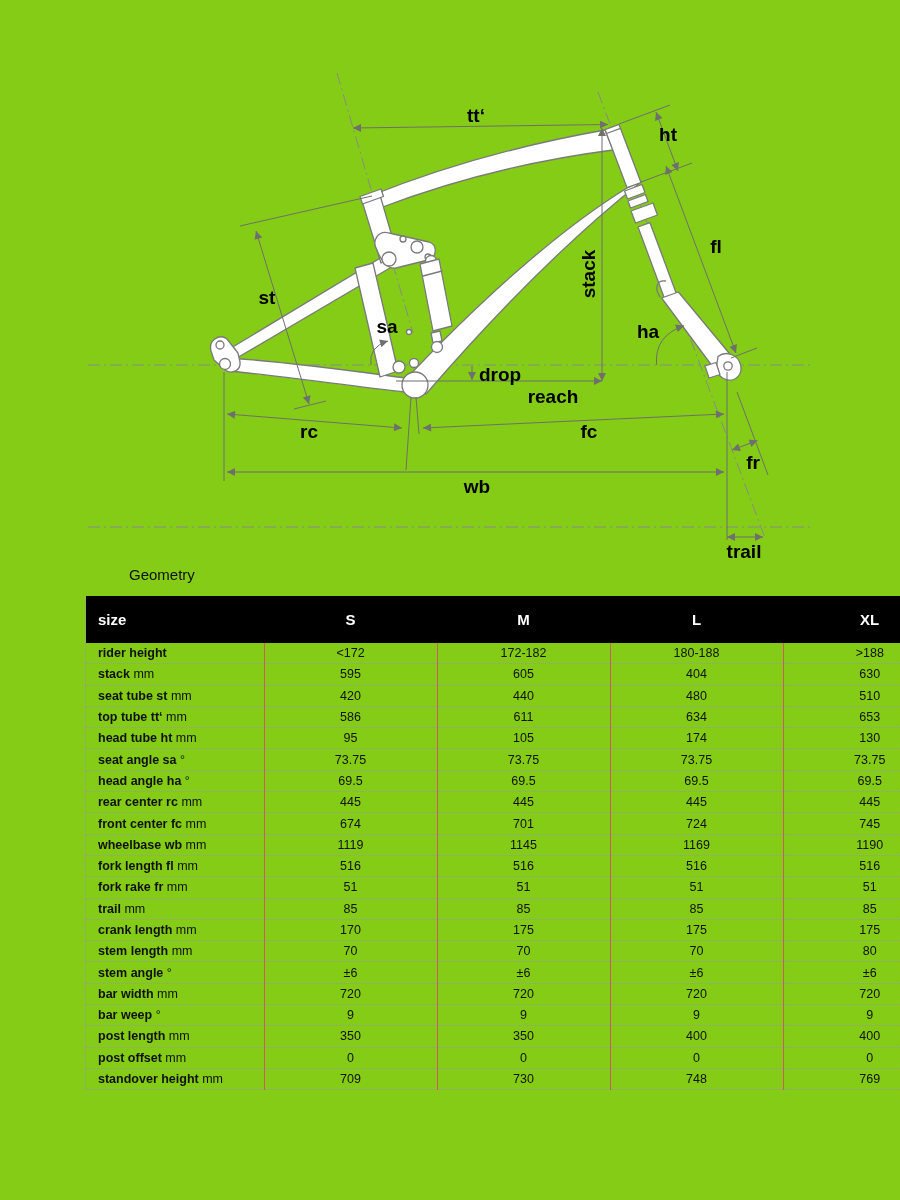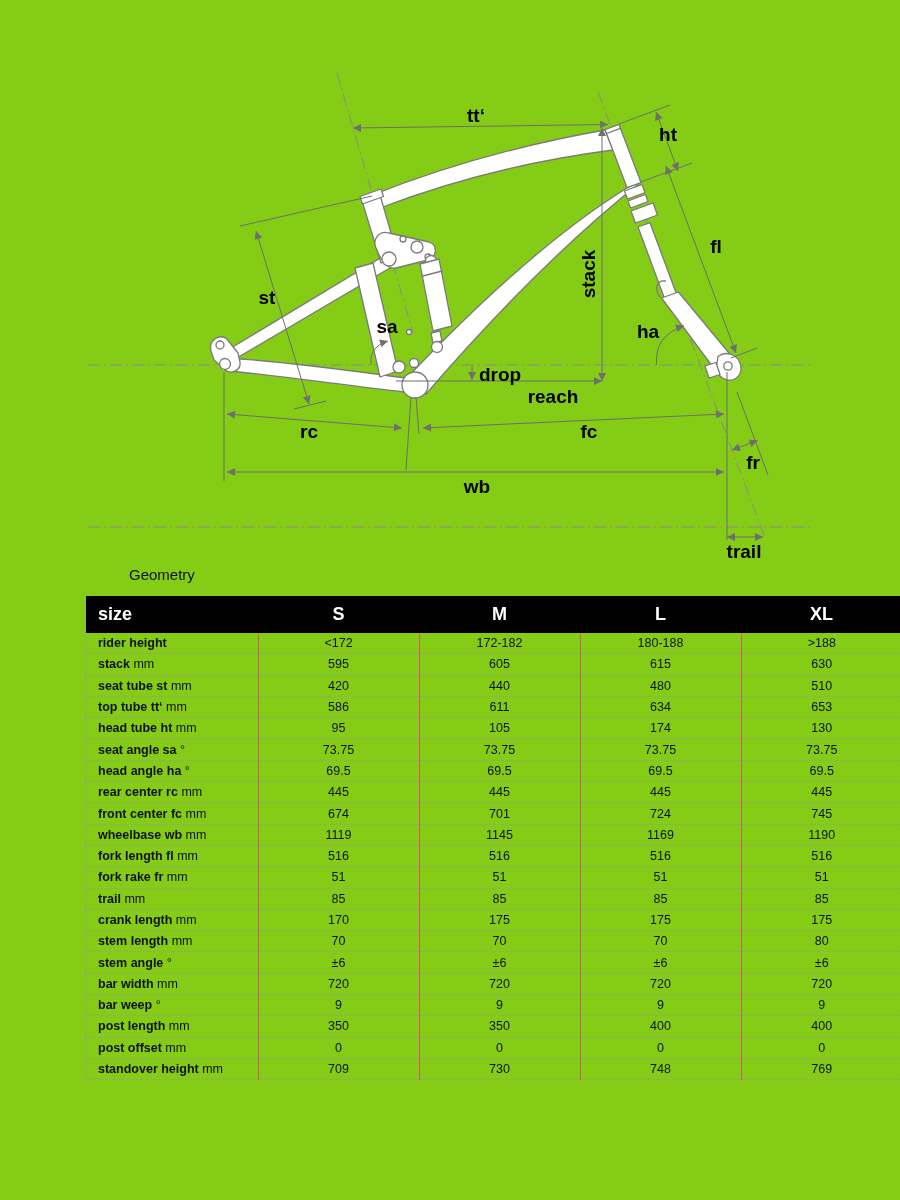--- a/index.html
+++ b/index.html
@@ -3,21 +3,21 @@
 <meta charset="utf-8">
 <style>
   html,body{margin:0;padding:0;background:#fff;}
   body{width:900px;height:1200px;font-family:"Liberation Sans",sans-serif;}
   .sheet{position:relative;width:900px;height:1200px;background:#84cc16;overflow:hidden;}
   svg.diagram{position:absolute;left:0;top:0;}
   .dim-label{font-family:"Liberation Sans",sans-serif;font-size:19px;font-weight:bold;fill:#000;}
   .section-title{position:absolute;left:85px;top:566px;font-size:15px;font-weight:normal;color:#111;margin-left:44px;}
   table.geo{position:absolute;left:85px;top:596px;width:733px;border-collapse:collapse;table-layout:fixed;
             border-left:1px dotted #9a9a9a;border-right:1px solid #cd5c5c;border-bottom:1px dotted #9a9a9a;}
-  table.geo th{background:#000;color:#fff;font-size:18px;font-weight:bold;height:19px;padding:8px;}
+  table.geo th{background:#000;color:#fff;font-size:15px;font-weight:bold;height:19px;padding:14px;}
   table.geo th.col-label{text-align:left;padding-left:12px;width:152px;}
   table.geo th.col-val{text-align:center;width:145px;}
   table.geo td{height:20.3px;padding:0;font-size:12.5px;color:#111;border-bottom:1px dotted #9a9a9a;
                white-space:nowrap;overflow:hidden;}
   table.geo td.col-label{text-align:left;padding-left:12px;}
   table.geo td.col-val{text-align:center;border-left:1px solid #cd5c5c;}
   table.geo td .lbl{font-weight:bold;}
   table.geo td .unit{font-weight:normal;}
 </style>
 </head>
@@ -139,21 +139,21 @@
           <td class="col-label"><span class="lbl">rider height</span></td>
           <td class="col-val">&lt;172</td>
           <td class="col-val">172-182</td>
           <td class="col-val">180-188</td>
           <td class="col-val">&gt;188</td>
         </tr>
         <tr>
           <td class="col-label"><span class="lbl">stack</span><span class="unit"> mm</span></td>
           <td class="col-val">595</td>
           <td class="col-val">605</td>
-          <td class="col-val">615</td>
+          <td class="col-val">404</td>
           <td class="col-val">630</td>
         </tr>
         <tr>
           <td class="col-label"><span class="lbl">seat tube st</span><span class="unit"> mm</span></td>
           <td class="col-val">420</td>
           <td class="col-val">440</td>
           <td class="col-val">480</td>
           <td class="col-val">510</td>
         </tr>
         <tr>

